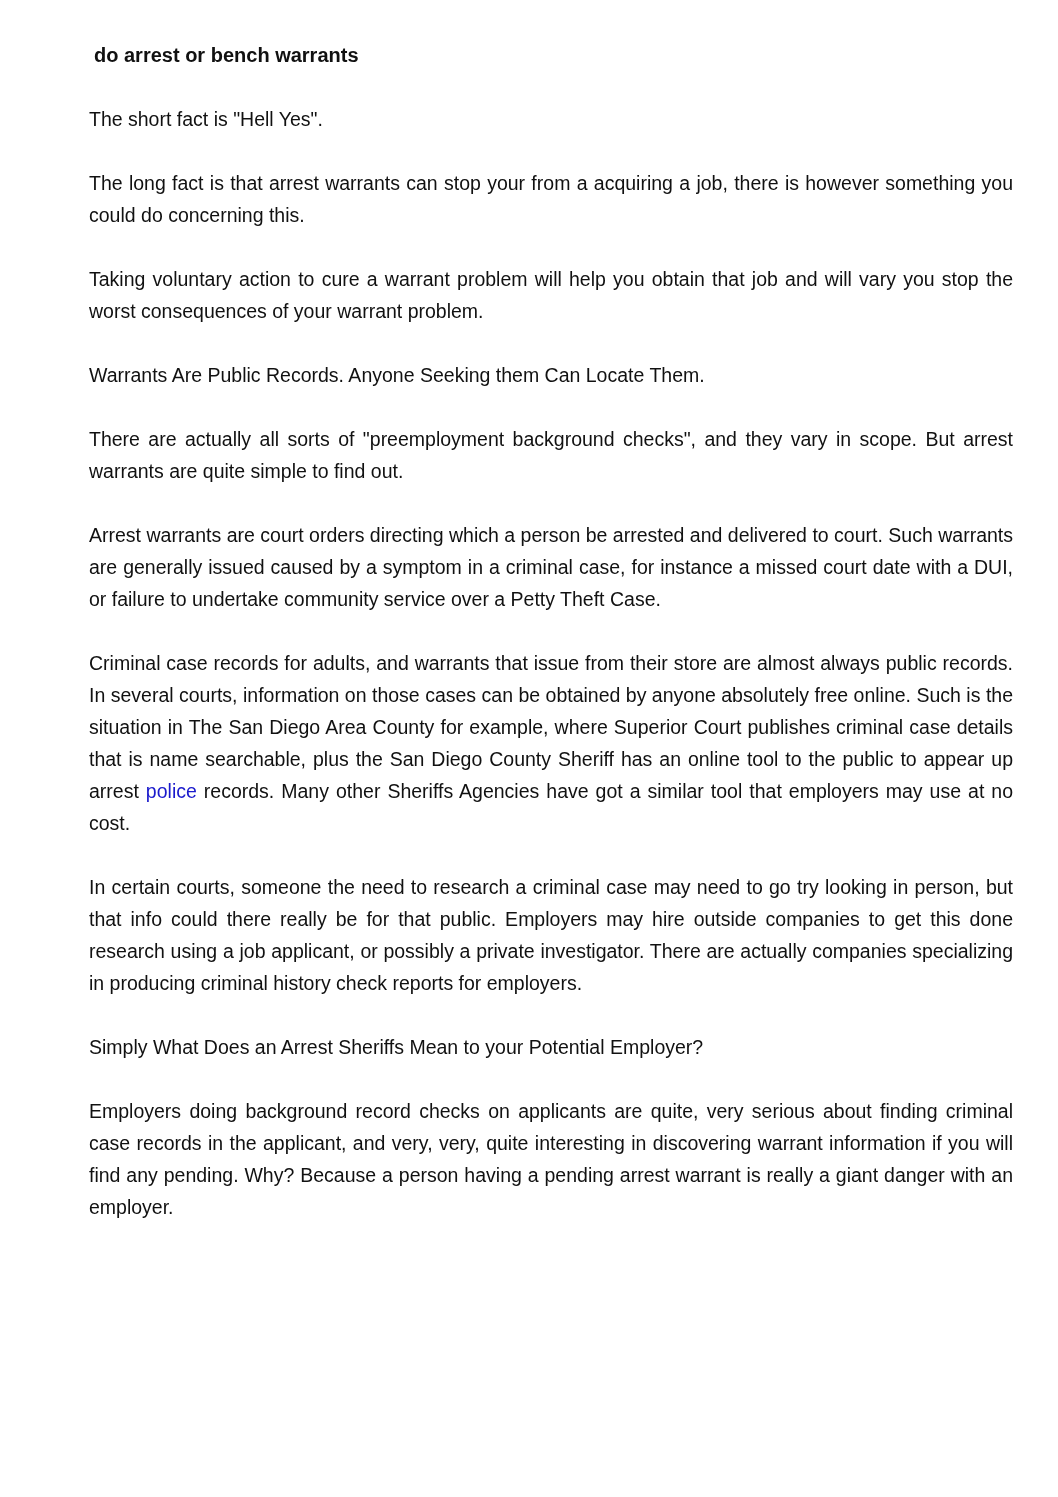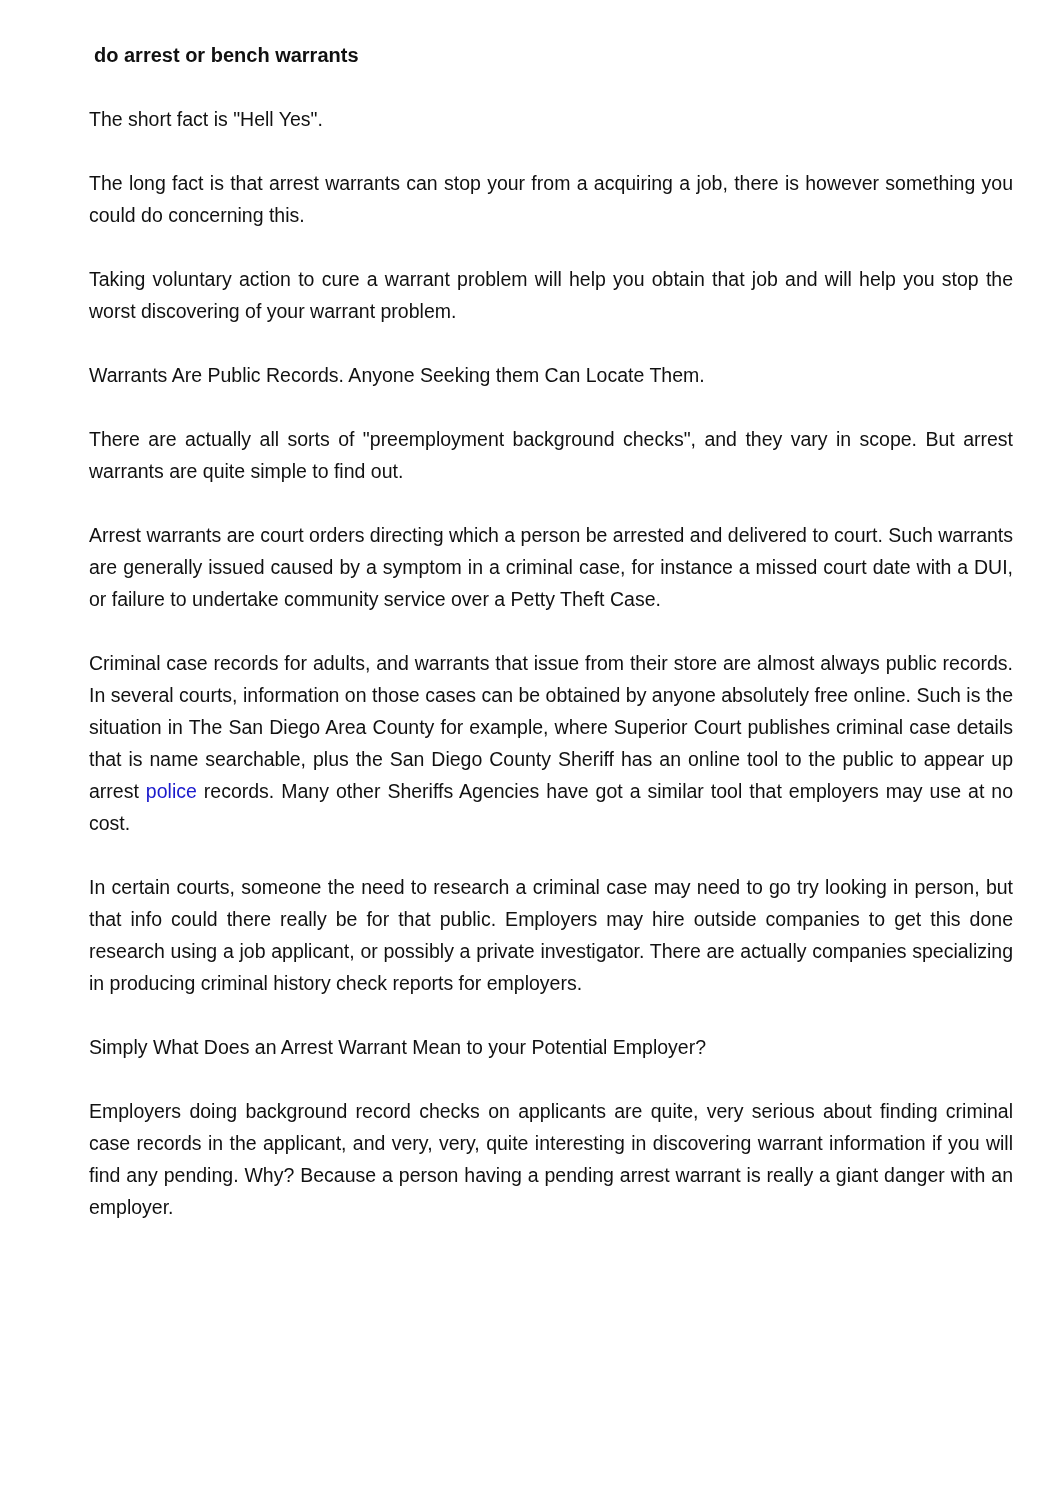--- a/index.html
+++ b/index.html
@@ -18,21 +18,21 @@
     p.first { margin-top: 32px; }
     a.link { color: #1a1acc; text-decoration: none; margin-top: 33px; }
   </style>
 </head>
 <body>
 
 <div class="page">
   <h1 class="title">do arrest or bench warrants</h1>
   <p class="first">The short fact is "Hell Yes".</p>
   <p>The long fact is that arrest warrants can stop your from a acquiring a job, there is however something you could do concerning this.</p>
-  <p>Taking voluntary action to cure a warrant problem will help you obtain that job and will help you stop the worst discovering of your warrant problem.</p>
+  <p>Taking voluntary action to cure a warrant problem will help you obtain that job and will vary you stop the worst consequences of your warrant problem.</p>
   <p>Warrants Are Public Records. Anyone Seeking them Can Locate Them.</p>
   <p>There are actually all sorts of "preemployment background checks", and they vary in scope. But arrest warrants are quite simple to find out.</p>
   <p>Arrest warrants are court orders directing which a person be arrested and delivered to court. Such warrants are generally issued caused by a symptom in a criminal case, for instance a missed court date with a DUI, or failure to undertake community service over a Petty Theft Case.</p>
   <p><span>Criminal case records for adults, and warrants that issue from their store are almost always public records. In several courts, information on those cases can be obtained by anyone absolutely free online. Such is the situation in The San Diego Area County for example, where Superior Court publishes criminal case details that is name searchable, plus the San Diego County Sheriff has an online tool to the public to appear up arrest </span><a class="link">police</a><span> records. Many other Sheriffs Agencies have got a similar tool that employers may use at no cost.</span></p>
   <p>In certain courts, someone the need to research a criminal case may need to go try looking in person, but that info could there really be for that public. Employers may hire outside companies to get this done research using a job applicant, or possibly a private investigator. There are actually companies specializing in producing criminal history check reports for employers.</p>
-  <p>Simply What Does an Arrest Warrant Mean to your Potential Employer?</p>
+  <p>Simply What Does an Arrest Sheriffs Mean to your Potential Employer?</p>
   <p>Employers doing background record checks on applicants are quite, very serious about finding criminal case records in the applicant, and very, very, quite interesting in discovering warrant information if you will find any pending. Why? Because a person having a pending arrest warrant is really a giant danger with an employer.</p>
 </div>
 
 </body></html>

